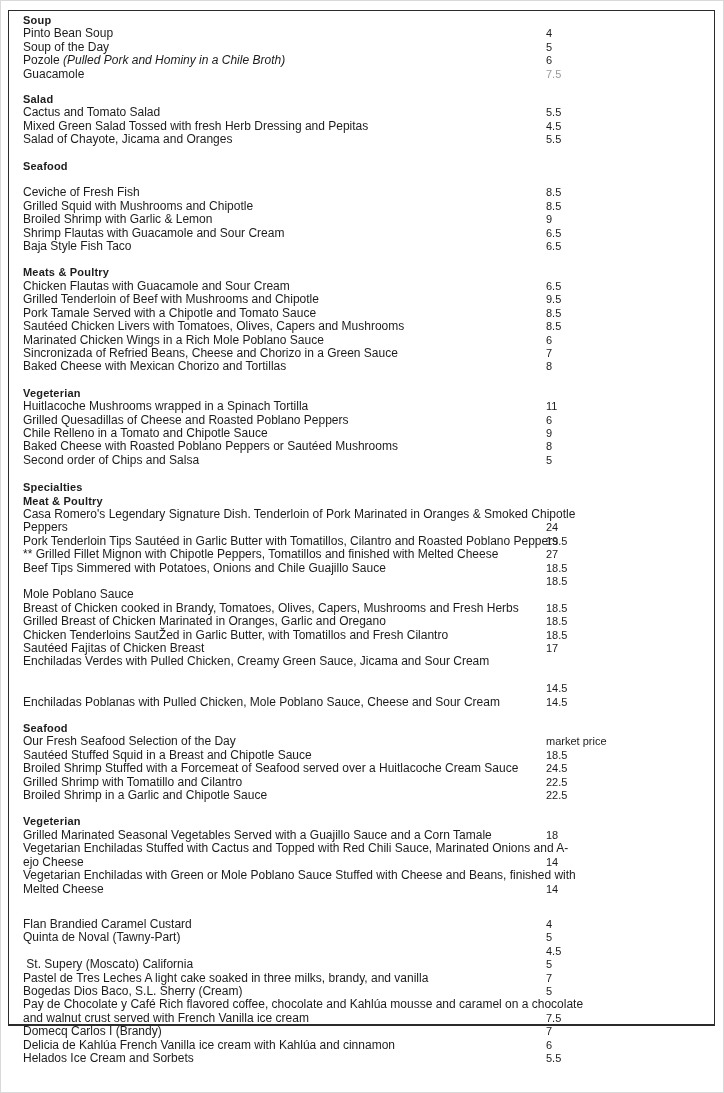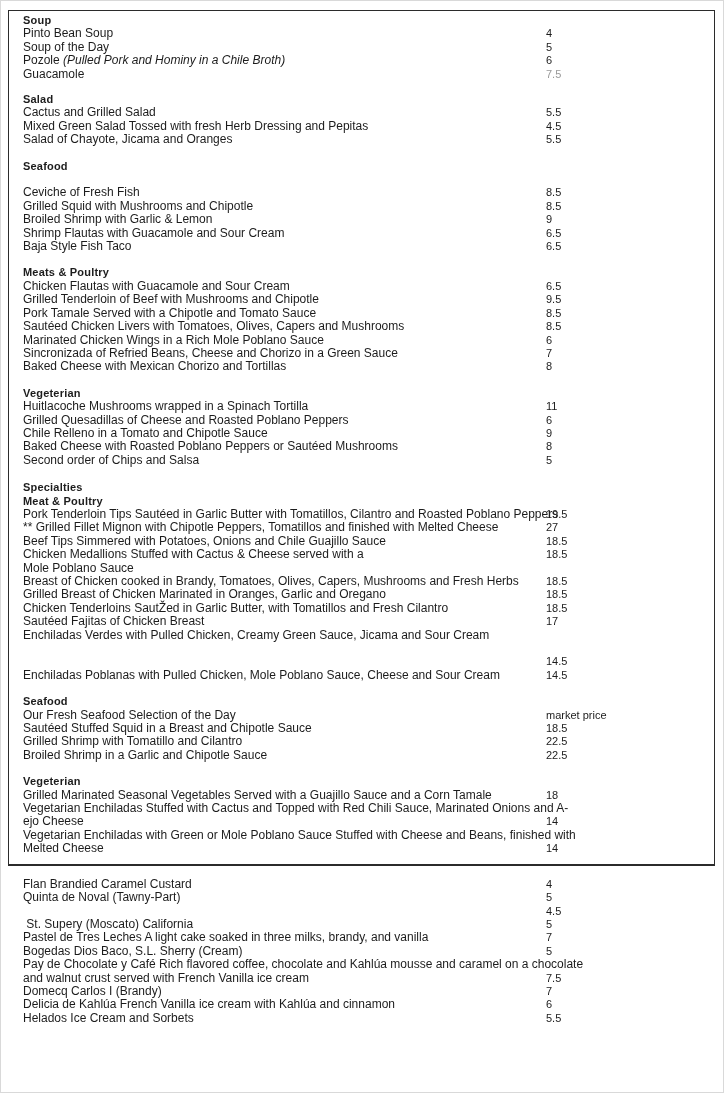--- a/index.html
+++ b/index.html
@@ -13,21 +13,21 @@
   }
   .frame {
     position: absolute;
     left: 0; top: 0;
     width: 722px; height: 1091px;
     border: 1px solid #d9d9d9;
   }
   .page {
     position: absolute;
     left: 8px; top: 10px;
-    width: 707px; height: 856px;
+    width: 707px; height: 1016px;
     box-sizing: border-box;
     background: #ffffff;
     border: 1px solid #2b2b2b;
     border-bottom-width: 2px;
     padding: 3px 14px 0 14px;
     color: #1c1c1c;
   }
   .section { }
   .row {
     position: relative;
@@ -68,21 +68,21 @@
         <div class="item">
           <div class="row"><span class="t">Pozole </span><i class="t">(Pulled Pork and Hominy in a Chile Broth)</i><span class="price">6</span></div>
         </div>
         <div class="item">
           <div class="row"><span class="t">Guacamole</span><span class="price muted">7.5</span></div>
         </div>
       </div>
       <div class="section" style="margin-top: 12px;">
         <div class="row"><span class="hdr">Salad</span></div>
         <div class="item">
-          <div class="row"><span class="t">Cactus and Grilled Salad</span><span class="price">5.5</span></div>
+          <div class="row"><span class="t">Cactus and Tomato Salad</span><span class="price">5.5</span></div>
         </div>
         <div class="item">
           <div class="row"><span class="t">Mixed Green Salad Tossed with fresh Herb Dressing and Pepitas</span><span class="price">4.5</span></div>
         </div>
         <div class="item">
           <div class="row"><span class="t">Salad of Chayote, Jicama and Oranges</span><span class="price">5.5</span></div>
         </div>
       </div>
       <div class="section" style="margin-top: 13px;">
         <div class="row"><span class="hdr">Seafood</span></div>
@@ -144,30 +144,34 @@
         <div class="item">
           <div class="row"><span class="t">Second order of Chips and Salsa</span><span class="price">5</span></div>
         </div>
       </div>
       <div class="section" style="margin-top: 14px;">
         <div class="row"><span class="hdr">Specialties</span></div>
       </div>
       <div class="section" style="margin-top: 0px;">
         <div class="row"><span class="hdr">Meat &amp; Poultry</span></div>
         <div class="item">
+          <div class="row"><span class="t">Casa Romero's Legendary Signature Dish. Tenderloin of Pork Marinated in Oranges &amp; Smoked Chipotle</span></div>
+          <div class="row"><span class="t">Peppers</span><span class="price">24</span></div>
+        </div>
+        <div class="item">
           <div class="row"><span class="t">Pork Tenderloin Tips Sautéed in Garlic Butter with Tomatillos, Cilantro and Roasted Poblano Peppers</span><span class="price">19.5</span></div>
         </div>
         <div class="item">
           <div class="row"><span class="t">** Grilled Fillet Mignon with Chipotle Peppers, Tomatillos and finished with Melted Cheese</span><span class="price">27</span></div>
         </div>
         <div class="item">
           <div class="row"><span class="t">Beef Tips Simmered with Potatoes, Onions and Chile Guajillo Sauce</span><span class="price">18.5</span></div>
         </div>
         <div class="item">
-          <div class="row"><span class="t">Chicken Medallions Stuffed with Cactus &amp; Cheese served with a</span><span class="price">18.5</span></div>
+          <div class="row"><span class="price">18.5</span></div>
           <div class="row"><span class="t">Mole Poblano Sauce</span></div>
         </div>
         <div class="item">
           <div class="row"><span class="t">Breast of Chicken cooked in Brandy, Tomatoes, Olives, Capers, Mushrooms and Fresh Herbs</span><span class="price">18.5</span></div>
         </div>
         <div class="item">
           <div class="row"><span class="t">Grilled Breast of Chicken Marinated in Oranges, Garlic and Oregano</span><span class="price">18.5</span></div>
         </div>
         <div class="item">
           <div class="row"><span class="t">Chicken Tenderloins SautŽed in Garlic Butter, with Tomatillos and Fresh Cilantro</span><span class="price">18.5</span></div>
@@ -184,20 +188,23 @@
           <div class="row"><span class="t">Enchiladas Poblanas with Pulled Chicken, Mole Poblano Sauce, Cheese and Sour Cream</span><span class="price">14.5</span></div>
         </div>
       </div>
       <div class="section" style="margin-top: 13px;">
         <div class="row"><span class="hdr">Seafood</span></div>
         <div class="item">
           <div class="row"><span class="t">Our Fresh Seafood Selection of the Day</span><span class="price">market price</span></div>
         </div>
         <div class="item">
           <div class="row"><span class="t">Sautéed Stuffed Squid in a Breast and Chipotle Sauce</span><span class="price">18.5</span></div>
+        </div>
+        <div class="item">
+          <div class="row"><span class="t">Broiled Shrimp Stuffed with a Forcemeat of Seafood served over a Huitlacoche Cream Sauce</span><span class="price">24.5</span></div>
         </div>
         <div class="item">
           <div class="row"><span class="t">Grilled Shrimp with Tomatillo and Cilantro</span><span class="price">22.5</span></div>
         </div>
         <div class="item">
           <div class="row"><span class="t">Broiled Shrimp in a Garlic and Chipotle Sauce</span><span class="price">22.5</span></div>
         </div>
       </div>
       <div class="section" style="margin-top: 13px;">
         <div class="row"><span class="hdr">Vegeterian</span></div>

